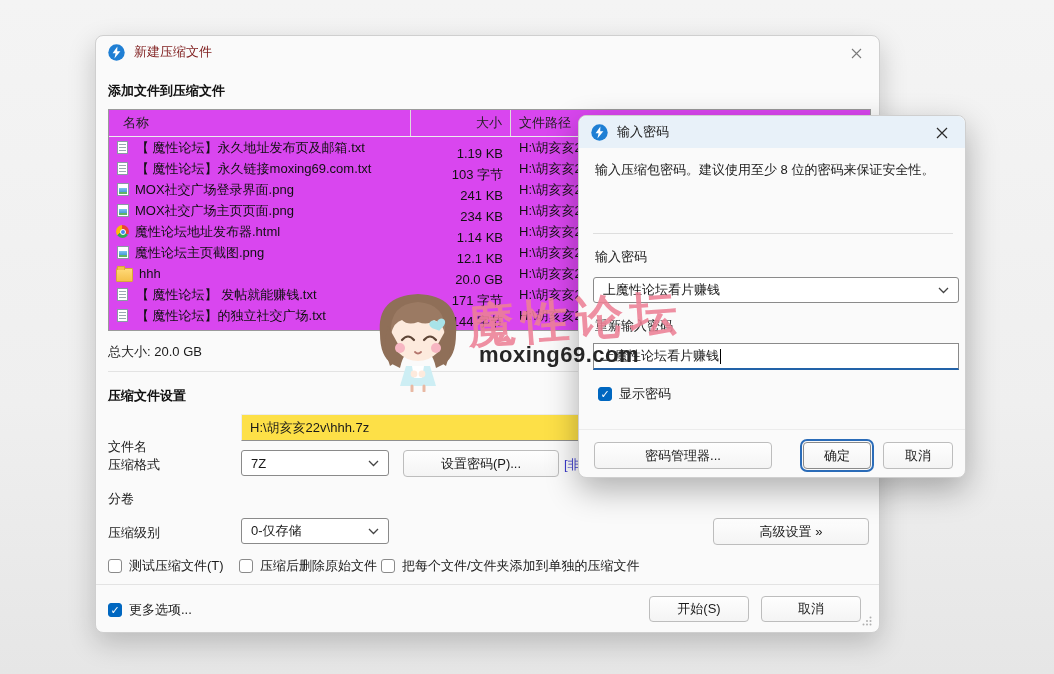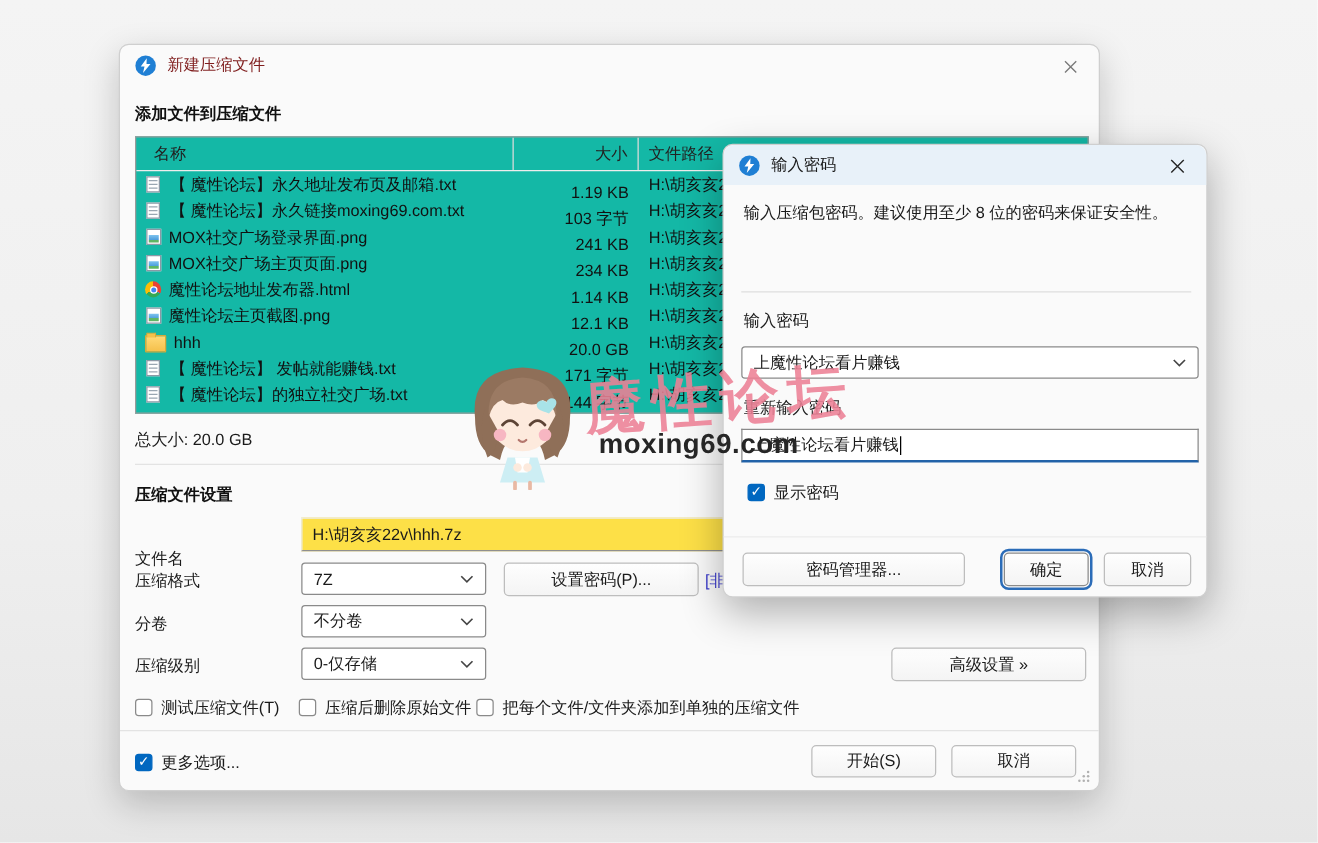--- a/index.html
+++ b/index.html
@@ -17,21 +17,21 @@
   #pwd-dlg{left:578px;top:115px;width:388px;height:363px;box-shadow:0 12px 32px rgba(0,0,0,.30);z-index:20;background:#fafafa;}
   .titlebar{position:absolute;left:0;top:0;right:0;height:32px;display:flex;align-items:center;padding:0 12px;box-sizing:border-box;border-radius:8px 8px 0 0;}
   #pwd-dlg .titlebar{background:#e8f1f9;}
   .titlebar .app-ico{width:17px;height:17px;margin-right:9px;flex:0 0 auto;}
   .t-main{color:#7f1d1d;}
   .t-pwd{color:#1a1a1a;}
   .close-x{position:absolute;top:6px;right:10px;width:26px;height:22px;display:flex;align-items:center;justify-content:center;cursor:default;}
   
   .sect{font-weight:bold;color:#111;}
   
-  .tbl{position:absolute;left:12px;top:73px;width:763px;height:222px;background:#14b8a6;border:1px solid #9a9a9a;box-sizing:border-box;overflow:hidden;}
+  .tbl{position:absolute;left:12px;top:73px;width:763px;height:222px;background:#d946ef;border:1px solid #9a9a9a;box-sizing:border-box;overflow:hidden;}
   .thead{display:flex;height:26px;align-items:center;border-bottom:1px solid #ededed;color:#222;}
   .th{box-sizing:border-box;padding:0 8px;height:100%;display:flex;align-items:center;}
   .th-name{width:302px;border-right:1px solid #dcdcdc;padding-left:14px;}
   .th-size{width:100px;border-right:1px solid #dcdcdc;justify-content:flex-end;}
   .th-path{flex:1;padding-left:8px;}
   .trow{display:flex;height:21px;align-items:center;color:#111;}
   .td{box-sizing:border-box;padding:12px 8px;display:flex;align-items:center;overflow:hidden;white-space:nowrap;}
   .td-name{width:302px;padding-left:7px;gap:6px;}
   .td-size{width:100px;justify-content:flex-end;margin-top:12px;}
   .td-path{flex:1;padding-left:8px;}
@@ -201,26 +201,20 @@
     <svg width="11" height="7" viewBox="0 0 11 7">
         <path d="M1 1l4.5 4.5L10 1" stroke="#454545" fill="none" stroke-width="1.3"></path>
       </svg>
   </div>
   <div class="btn" style="left:307px;top:414px;width:156px;">
     <span>设置密码(P)...</span>
   </div>
   <div class="abs" style="left:468px;top:420px;color:#3a3acb;">[非</div>
 
   <div class="abs label" style="left:12px;top:454px;">分卷</div>
-  <div class="combo" style="left:145px;top:448px;width:148px;">
-    <span>不分卷</span>
-    <svg width="11" height="7" viewBox="0 0 11 7">
-        <path d="M1 1l4.5 4.5L10 1" stroke="#454545" fill="none" stroke-width="1.3"></path>
-      </svg>
-  </div>
 
   <div class="abs label" style="left:12px;top:488px;">压缩级别</div>
   <div class="combo" style="left:145px;top:482px;width:148px;">
     <span>0-仅存储</span>
     <svg width="11" height="7" viewBox="0 0 11 7">
         <path d="M1 1l4.5 4.5L10 1" stroke="#454545" fill="none" stroke-width="1.3"></path>
       </svg>
   </div>
   <div class="btn" style="left:617px;top:482px;width:156px;">
     <span>高级设置 »</span>

